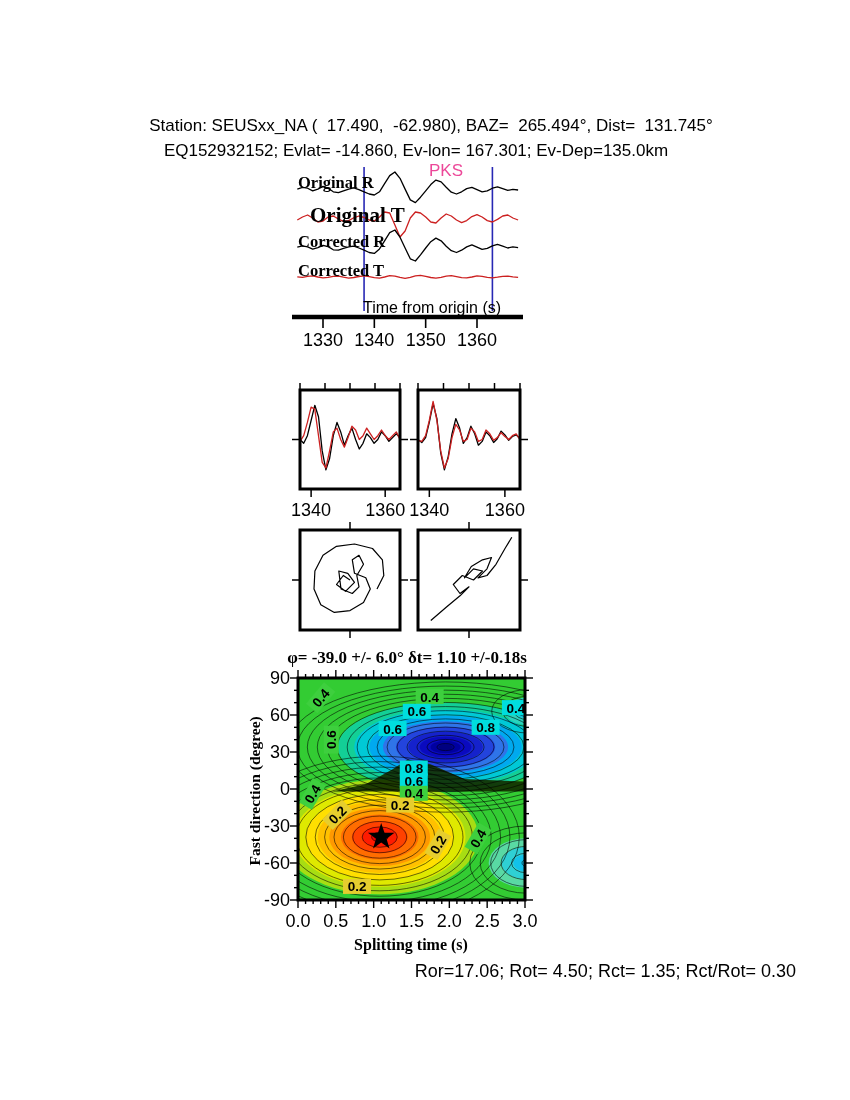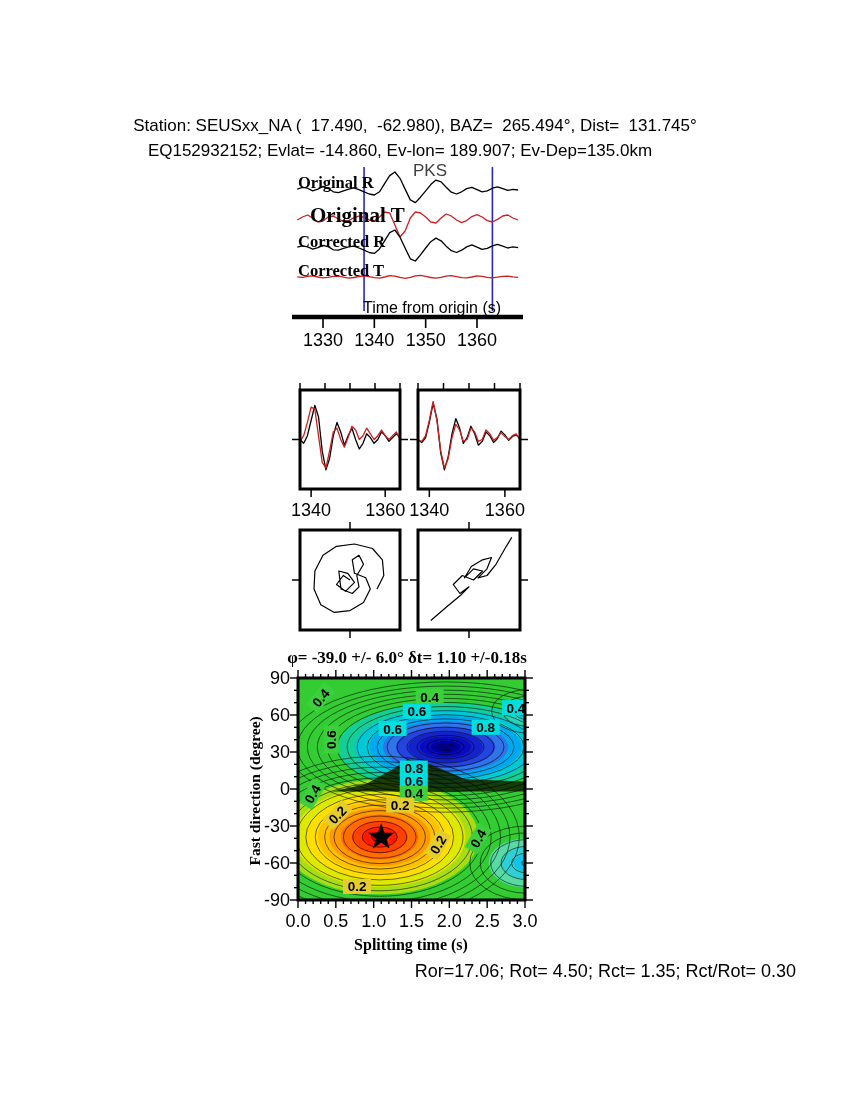--- a/index.html
+++ b/index.html
@@ -1,21 +1,21 @@
 <!DOCTYPE html>
 <html><head>
 <meta charset="utf-8">
 <style>
   html,body{margin:0;padding:0;background:#fff;}
   .page{position:relative;width:850px;height:1100px;background:#ffffff;overflow:hidden;
         font-family:"Liberation Sans",sans-serif;color:#000;}
   svg{position:absolute;left:0;top:0;}
   .t{position:absolute;white-space:pre;line-height:1.15;}
   .ctr{text-align:center;}
-  .sans17{font-size:17px;}
+  .sans17{font-size:17px;padding-left:16px;}
   .sans16{font-size:16px;}
   .sans18{font-size:18px;text-align:right;}
   .serifb{font-family:"Liberation Serif",serif;font-weight:bold;}
 </style>
 </head>
 <body>
 
 <div class="page">
   <svg id="fig" width="850" height="1100">
       <line x1="364.0664" y1="167" x2="364.0664" y2="311" stroke="#2828b4" stroke-width="1.6"></line>
@@ -320,23 +320,23 @@
       <text x="290" y="684" text-anchor="end" font-size="18" font-family="Liberation Sans, sans-serif" fill="#000">90</text>
       <text x="290" y="721" text-anchor="end" font-size="18" font-family="Liberation Sans, sans-serif" fill="#000">60</text>
       <text x="290" y="758" text-anchor="end" font-size="18" font-family="Liberation Sans, sans-serif" fill="#000">30</text>
       <text x="290" y="795" text-anchor="end" font-size="18" font-family="Liberation Sans, sans-serif" fill="#000">0</text>
       <text x="290" y="832" text-anchor="end" font-size="18" font-family="Liberation Sans, sans-serif" fill="#000">-30</text>
       <text x="290" y="869" text-anchor="end" font-size="18" font-family="Liberation Sans, sans-serif" fill="#000">-60</text>
       <text x="290" y="906" text-anchor="end" font-size="18" font-family="Liberation Sans, sans-serif" fill="#000">-90</text>
     </svg>
 
   <div class="t ctr sans17" style="left:0;top:116px;width:830px;">Station: SEUSxx_NA (  17.490,  -62.980), BAZ=  265.494°, Dist=  131.745°</div>
-  <div class="t ctr sans17" style="left:0;top:141px;width:800px;">EQ152932152; Evlat= -14.860, Ev-lon= 189.907; Ev-Dep=135.0km</div>
-
-  <div class="t sans17" style="left:413px;top:161px;color:#404040;">PKS</div>
+  <div class="t ctr sans17" style="left:0;top:141px;width:800px;">EQ152932152; Evlat= -14.860, Ev-lon= 167.301; Ev-Dep=135.0km</div>
+
+  <div class="t sans17" style="left:413px;top:161px;color:#ec4899;">PKS</div>
 
   <div class="t serifb" style="left:298px;top:174px;font-size:16.5px;">Original R</div>
   <div class="t serifb" style="left:310px;top:203px;font-size:21px;">Original T</div>
   <div class="t serifb" style="left:298px;top:233px;font-size:16.5px;text-align:center;">Corrected R</div>
   <div class="t serifb" style="left:298px;top:262px;font-size:16.5px;">Corrected T</div>
 
   <div class="t ctr sans16" style="left:332px;top:299px;width:200px;">Time from origin (s)</div>
 
   <div class="t ctr serifb" style="left:0;top:648px;width:814px;font-size:17px;">φ= -39.0 +/- 6.0° δt= 1.10 +/-0.18s</div>
 

